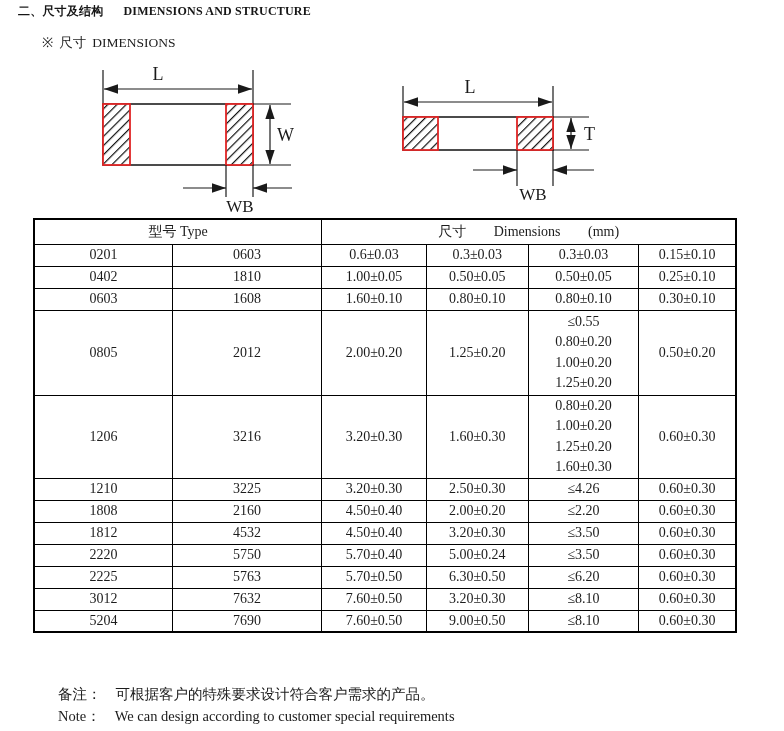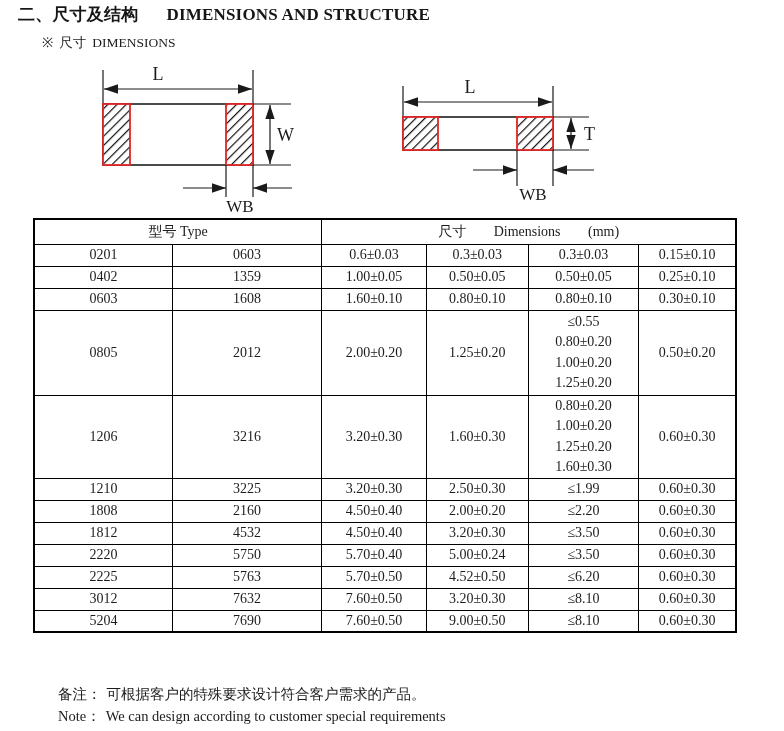--- a/index.html
+++ b/index.html
@@ -9,22 +9,22 @@
     font-family: "Liberation Serif", "DejaVu Serif", serif;
     color: #1c1c1c;
     position: relative;
     overflow: hidden;
   }
   .page { position: absolute; inset: 0; }
 
   
   .title-row {
     position: absolute; top: 3px; left: 18px;
-    display: flex; gap: 28px; align-items: baseline;
-    font-size: 17px; font-weight: bold; letter-spacing: 0.2px;
+    display: flex; gap: 20px; align-items: baseline;
+    font-size: 12px; font-weight: bold; letter-spacing: 0.2px;
     color: #161616;
   }
   .subtitle-row {
     position: absolute; top: 33px; left: 42px;
     display: flex; gap: 6px; align-items: baseline;
     font-size: 13.5px; color: #1c1c1c;
   }
 
   
   .diagram-svg { position: absolute; left: 0; top: 52px; }
@@ -51,21 +51,21 @@
   tr.rt2 { height: 83px; }
   .two-line div { line-height: 19px; }
   .gap-l { margin-left: 24px; }
   .t-cell { white-space: pre-line; line-height: 20.5px; }
 
   
   .notes {
     position: absolute; left: 58px; top: 683px;
     font-size: 14.5px; line-height: 22px; color: #1c1c1c;
   }
-  .notes .note-text { margin-left: 5px; }
+  .notes .note-text { margin-left: 14px; }
 </style>
 </head>
 <body>
 
 <div class="page">
 
   <div class="title-row">
     <span>二、尺寸及结构</span>
     <span>DIMENSIONS AND STRUCTURE</span>
   </div>
@@ -161,21 +161,21 @@
       <tr class="rn">
         <td>0201</td>
         <td>0603</td>
         <td>0.6±0.03</td>
         <td>0.3±0.03</td>
         <td class="t-cell">0.3±0.03</td>
         <td>0.15±0.10</td>
       </tr>
       <tr class="rn">
         <td>0402</td>
-        <td>1359</td>
+        <td>1810</td>
         <td>1.00±0.05</td>
         <td>0.50±0.05</td>
         <td class="t-cell">0.50±0.05</td>
         <td>0.25±0.10</td>
       </tr>
       <tr class="rn">
         <td>0603</td>
         <td>1608</td>
         <td>1.60±0.10</td>
         <td>0.80±0.10</td>
@@ -202,21 +202,21 @@
 1.00±0.20
 1.25±0.20
 1.60±0.30</td>
         <td>0.60±0.30</td>
       </tr>
       <tr class="rn">
         <td>1210</td>
         <td>3225</td>
         <td>3.20±0.30</td>
         <td>2.50±0.30</td>
-        <td class="t-cell">≤1.99</td>
+        <td class="t-cell">≤4.26</td>
         <td>0.60±0.30</td>
       </tr>
       <tr class="rn">
         <td>1808</td>
         <td>2160</td>
         <td>4.50±0.40</td>
         <td>2.00±0.20</td>
         <td class="t-cell">≤2.20</td>
         <td>0.60±0.30</td>
       </tr>
@@ -233,21 +233,21 @@
         <td>5750</td>
         <td>5.70±0.40</td>
         <td>5.00±0.24</td>
         <td class="t-cell">≤3.50</td>
         <td>0.60±0.30</td>
       </tr>
       <tr class="rn">
         <td>2225</td>
         <td>5763</td>
         <td>5.70±0.50</td>
-        <td>4.52±0.50</td>
+        <td>6.30±0.50</td>
         <td class="t-cell">≤6.20</td>
         <td>0.60±0.30</td>
       </tr>
       <tr class="rn">
         <td>3012</td>
         <td>7632</td>
         <td>7.60±0.50</td>
         <td>3.20±0.30</td>
         <td class="t-cell">≤8.10</td>
         <td>0.60±0.30</td>

